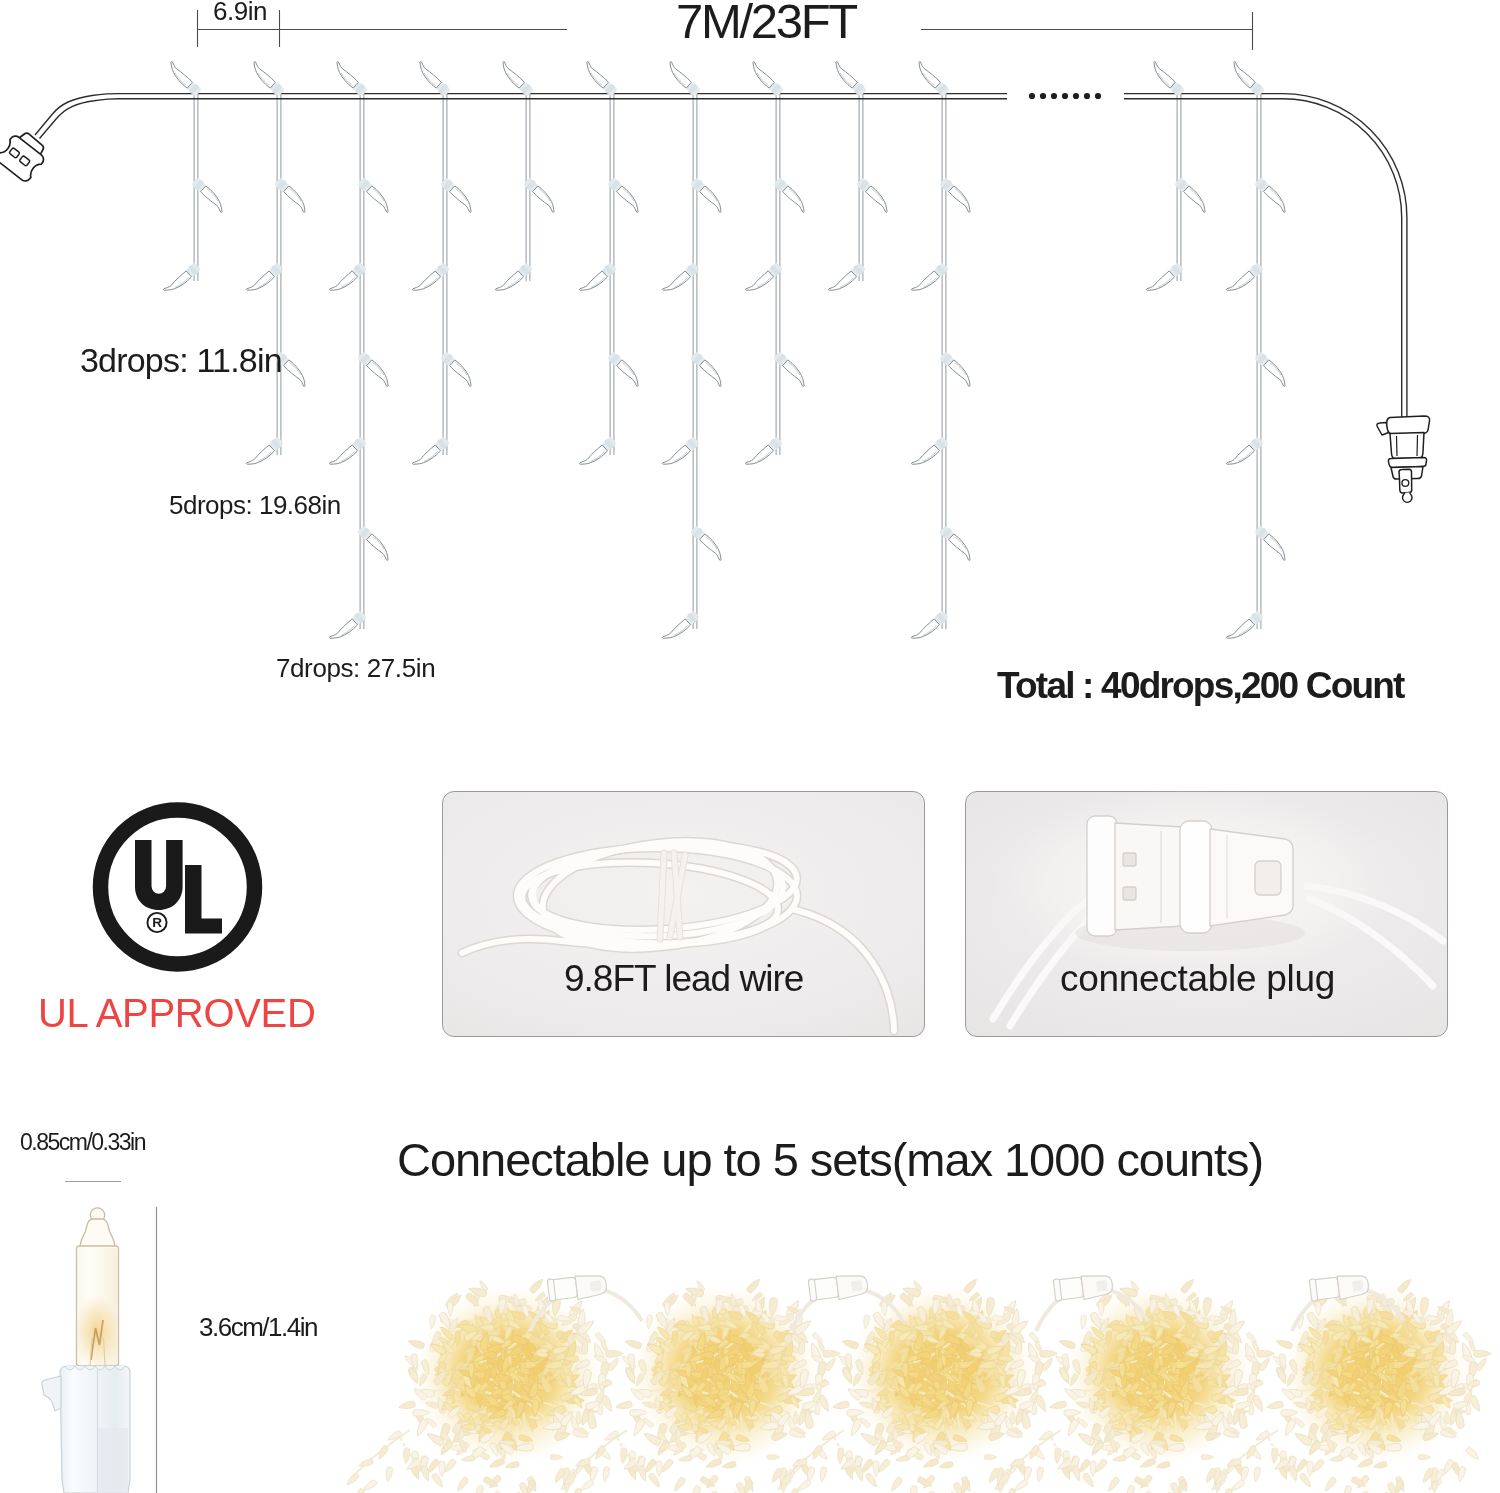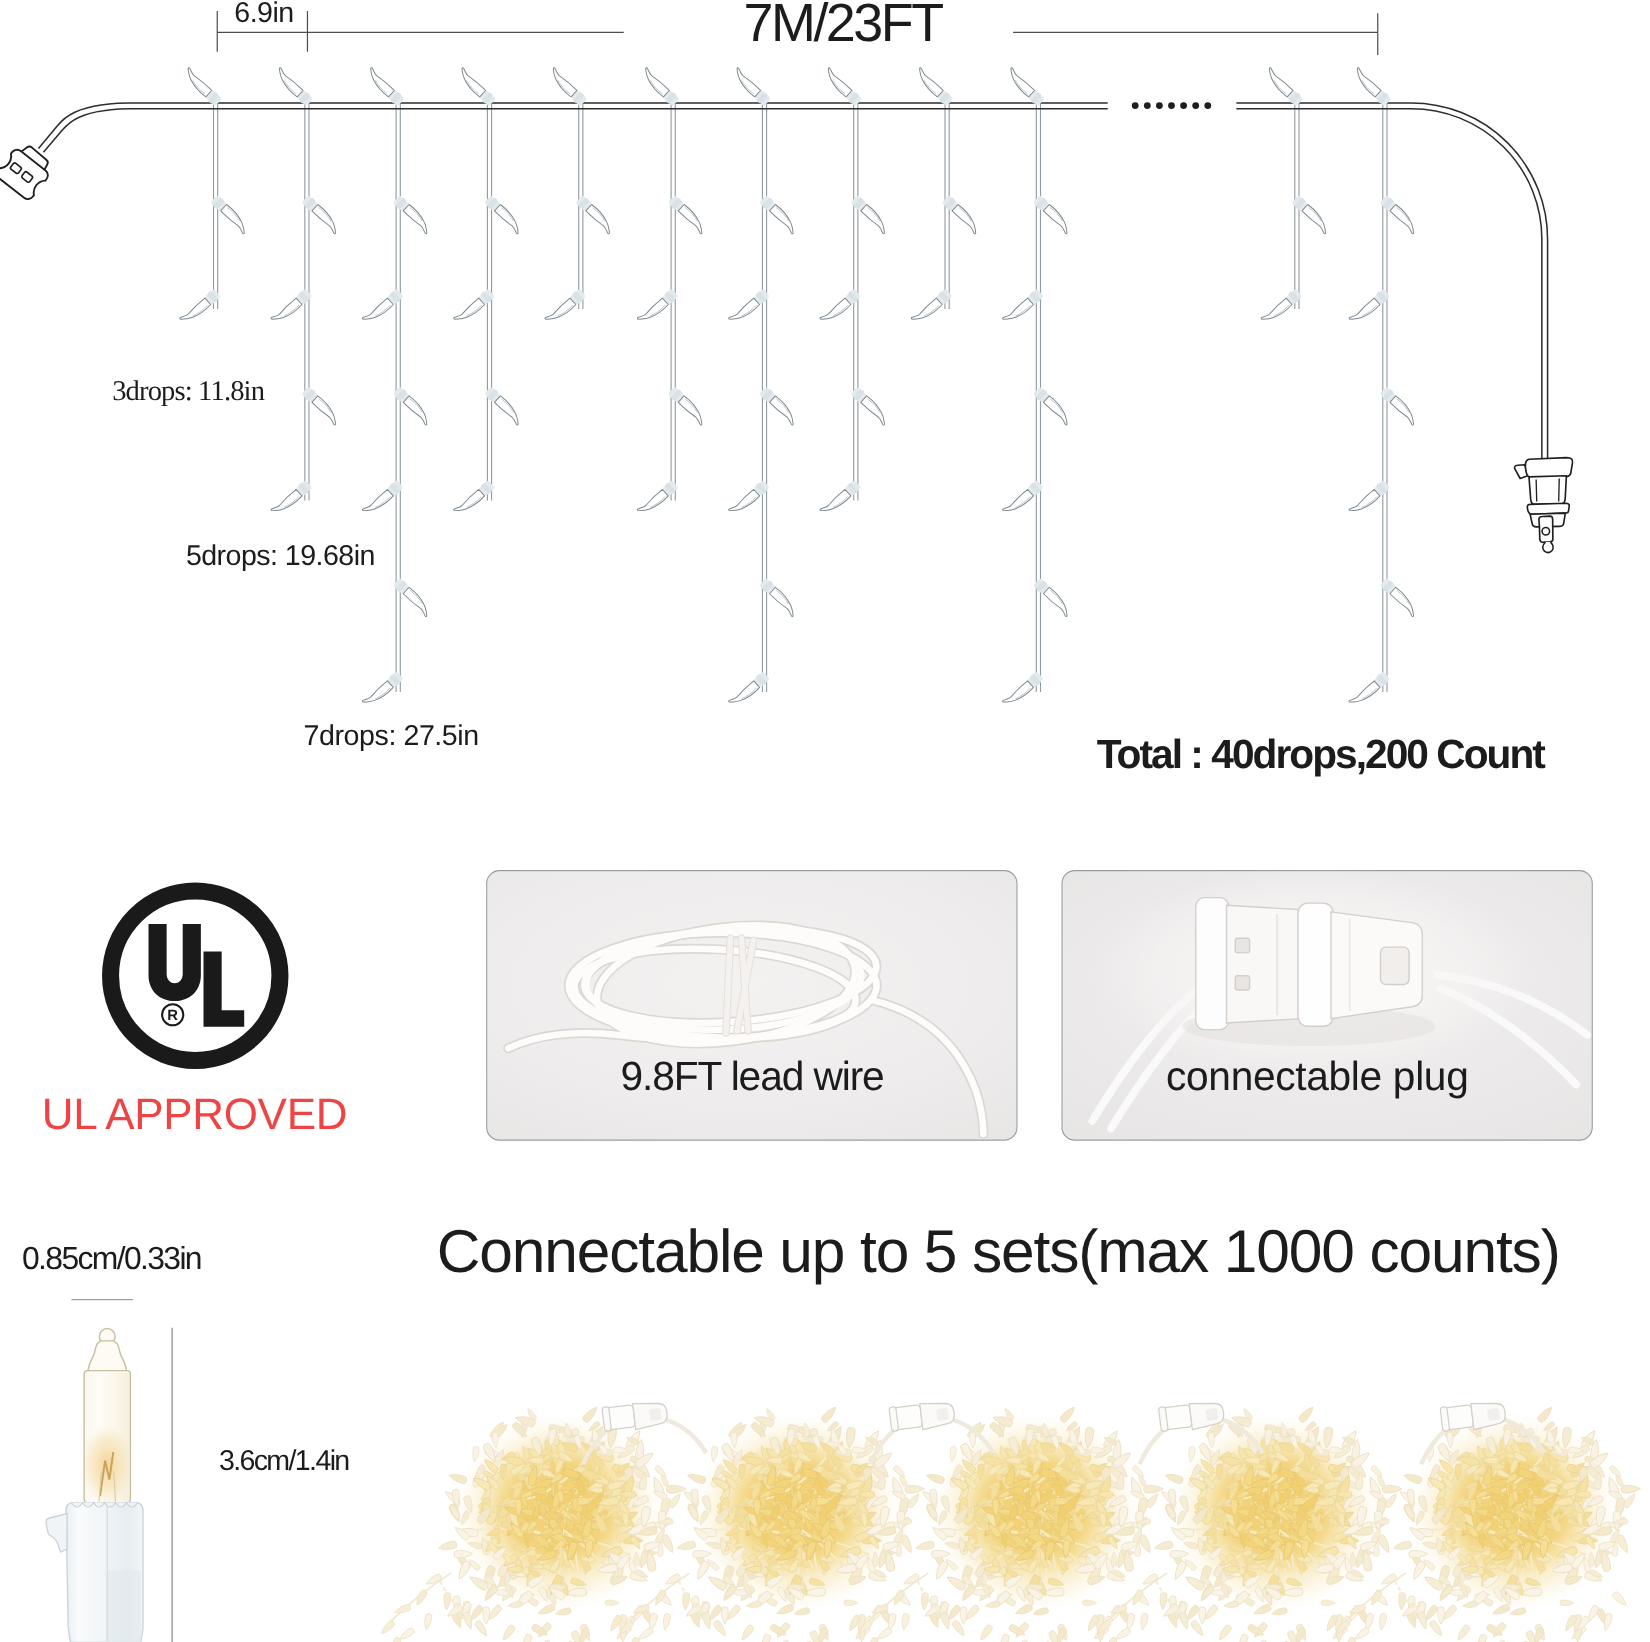--- a/index.html
+++ b/index.html
@@ -138,21 +138,21 @@
 <line x1="1417.5" y1="435" x2="1417" y2="456" stroke-width="1.2"></line>
 <path d="M1388.5,461.5 Q1388,458.5 1391,458.5 L1423.5,457.5 Q1427,457.5 1426.5,460.5 L1426,464 Q1426,466.5 1422.5,466.5 L1392.5,467.5 Q1389,467.5 1388.5,461.5 Z"></path>
 <path d="M1391,467.5 L1423,466.5 L1421.5,476 Q1421,478.5 1417.5,478.5 L1396.5,479 Q1393.5,479 1393,476.5 Z"></path>
 <path d="M1399.5,479 L1399,472 Q1399,469.5 1402,469.5 L1409,469.2 Q1411.5,469.2 1411.5,472 L1411.7,490 Q1411.7,492.5 1409,492.5 L1402.5,493 Q1400,493 1399.8,490 Z"></path>
 <circle cx="1405.3" cy="483" r="3.4" stroke-width="1.4"></circle>
 <path d="M1405,492.8 Q1400.5,497.5 1404,501 Q1408,504 1411,500.5 Q1413.5,497 1409.5,492.6" stroke-width="1.4"></path>
 </g>
     </svg>
 <div class="t" style="left:213px;top:-2px;font-size:26px;letter-spacing:-0.5px;">6.9in</div>
 <div class="t" style="left:676px;top:-3px;font-size:49px;letter-spacing:-2.3px;">7M/23FT</div>
-<div class="t" style="left:102px;top:343px;font-size:26px;letter-spacing:-0.8px;font-family:Liberation Serif, serif;">3drops: 11.8in</div>
+<div class="t" style="left:80px;top:343px;font-size:34px;letter-spacing:-0.8px;">3drops: 11.8in</div>
 <div class="t" style="left:169px;top:492px;font-size:26px;letter-spacing:-0.5px;">5drops: 19.68in</div>
 <div class="t" style="left:276px;top:655px;font-size:26px;letter-spacing:-0.4px;">7drops: 27.5in</div>
 <div class="t" style="left:997px;top:667px;font-size:37px;font-weight:bold;letter-spacing:-1.8px;">Total : 40drops,200 Count</div>
 <svg style="position:absolute;left:85px;top:795px" width="190" height="190" viewBox="0 0 190 190">
 <circle cx="92.5" cy="92" r="77" fill="none" stroke="#1a1a1a" stroke-width="15.5"></circle>
 <path d="M50,45 h16.5 v46 a7.3,7.8 0 0 0 14.6,0 v-46 h16.5 v46.5 c0,14.5 -10.6,23.5 -23.8,23.5 s-23.8,-9 -23.8,-23.5 Z" fill="#1a1a1a"></path>
 <path d="M100,70 h16.5 v53.5 h20.5 v15 h-37 Z" fill="#1a1a1a"></path>
 <circle cx="72" cy="127.5" r="9.6" fill="none" stroke="#1a1a1a" stroke-width="1.9"></circle>
 <text x="72" y="132.3" font-size="13.5" font-weight="bold" text-anchor="middle" fill="#1a1a1a" font-family="Liberation Sans,sans-serif">R</text>
 </svg>
@@ -207,21 +207,21 @@
 <path d="M245,38 L320,48 Q328,50 328,58 L328,114 Q328,122 320,124 L245,135 Z" fill="#fbfaf9"></path>
 <rect x="158" y="62" width="13" height="13" rx="2" fill="#e9e5e3"></rect>
 <rect x="158" y="96" width="13" height="13" rx="2" fill="#e9e5e3"></rect>
 <rect x="290" y="70" width="26" height="34" rx="5" fill="#f1eeec"></rect>
 <line x1="196" y1="40" x2="196" y2="132" stroke="#eae7e5" stroke-width="2"></line>
 <line x1="262" y1="44" x2="262" y2="128" stroke="#eeebe9" stroke-width="2"></line>
 </g>
     </svg>
 <div class="t" style="left:564px;top:960px;font-size:37px;letter-spacing:-1px;">9.8FT lead wire</div>
 <div class="t" style="left:1060px;top:960px;font-size:37px;letter-spacing:-0.3px;">connectable plug</div>
-<div class="t" style="left:20px;top:1131px;font-size:29px;letter-spacing:-1.5px;">0.85cm/0.33in</div>
+<div class="t" style="left:20px;top:1131px;font-size:23px;letter-spacing:-1.5px;">0.85cm/0.33in</div>
 <div class="t" style="left:199px;top:1314px;font-size:26px;letter-spacing:-1.5px;">3.6cm/1.4in</div>
 <svg style="position:absolute;left:0px;top:1170px" width="360" height="323" viewBox="0 0 360 323">
 <defs>
 <linearGradient id="tb" x1="0" y1="0" x2="1" y2="0">
  <stop offset="0" stop-color="#fbf8ef"></stop>
           <stop offset="0.3" stop-color="#fefdf9"></stop>
  <stop offset="0.65" stop-color="#fbf7eb"></stop>
           <stop offset="1" stop-color="#f6efdd"></stop>
 </linearGradient>
 <radialGradient id="gw" cx="0.5" cy="0.5" r="0.5">
@@ -249,21 +249,21 @@
 <path d="M91,190 L95.5,158 L99.5,175 L103,150" fill="none" stroke="#c9a05c" stroke-width="1.7"></path>
 <path d="M90,195 L92,168 M105,195 L103.5,168" fill="none" stroke="#dccda8" stroke-width="1.1"></path>
 <g>
 <path d="M60,203 Q60,196 67,196 L123,196 Q130,196 130,203 L130,310 L128,323 L64,323 L62,310 Z" fill="url(#bs)" stroke="#c9d2d8" stroke-width="1.2"></path>
 <path d="M65,196 q5,8 10,0 q5,8 10,0 q5,8 10,0 q5,8 10,0 q5,8 10,0 q5,8 10,0" fill="#f0f4f7" stroke="#ccd5da" stroke-width="1"></path>
 <path d="M61,206 L45,210 Q41,211 42,215 L44,225 Q49,227 52,232 L55,241 L61,238 Z" fill="#f0f4f7" stroke="#c9d2d8" stroke-width="1.2"></path>
 <rect x="97" y="258" width="31" height="65" fill="#e2eaee" opacity="0.7"></rect>
 <line x1="97.5" y1="200" x2="97.5" y2="322" stroke="#d2dadf" stroke-width="1.1"></line>
 </g>
 </svg>
-<div class="t" style="left:397px;top:1110px;font-size:55px;letter-spacing:-1.05px;">Connectable up to 5 sets(max 1000 counts)</div>
+<div class="t" style="left:397px;top:1136px;font-size:47px;letter-spacing:-1.05px;">Connectable up to 5 sets(max 1000 counts)</div>
 <svg style="position:absolute;left:0;top:1225px" width="1500" height="268" viewBox="0 0 1500 268">
       <defs>
 <radialGradient id="gl" cx="0.5" cy="0.5" r="0.5">
 <stop offset="0" stop-color="#f6dd86" stop-opacity="1"></stop>
 <stop offset="0.45" stop-color="#f6e09a" stop-opacity="0.92"></stop>
 <stop offset="0.75" stop-color="#f7e8ba" stop-opacity="0.55"></stop>
 <stop offset="1" stop-color="#faf2d9" stop-opacity="0"></stop>
 </radialGradient>
 <path id="cb" d="M0,-3.6 C7,-5 14,-3.4 19.5,0 C14,3.4 7,5 0,3.6 C-1.9,2.7 -1.9,-2.7 0,-3.6 Z"></path>
 </defs>

